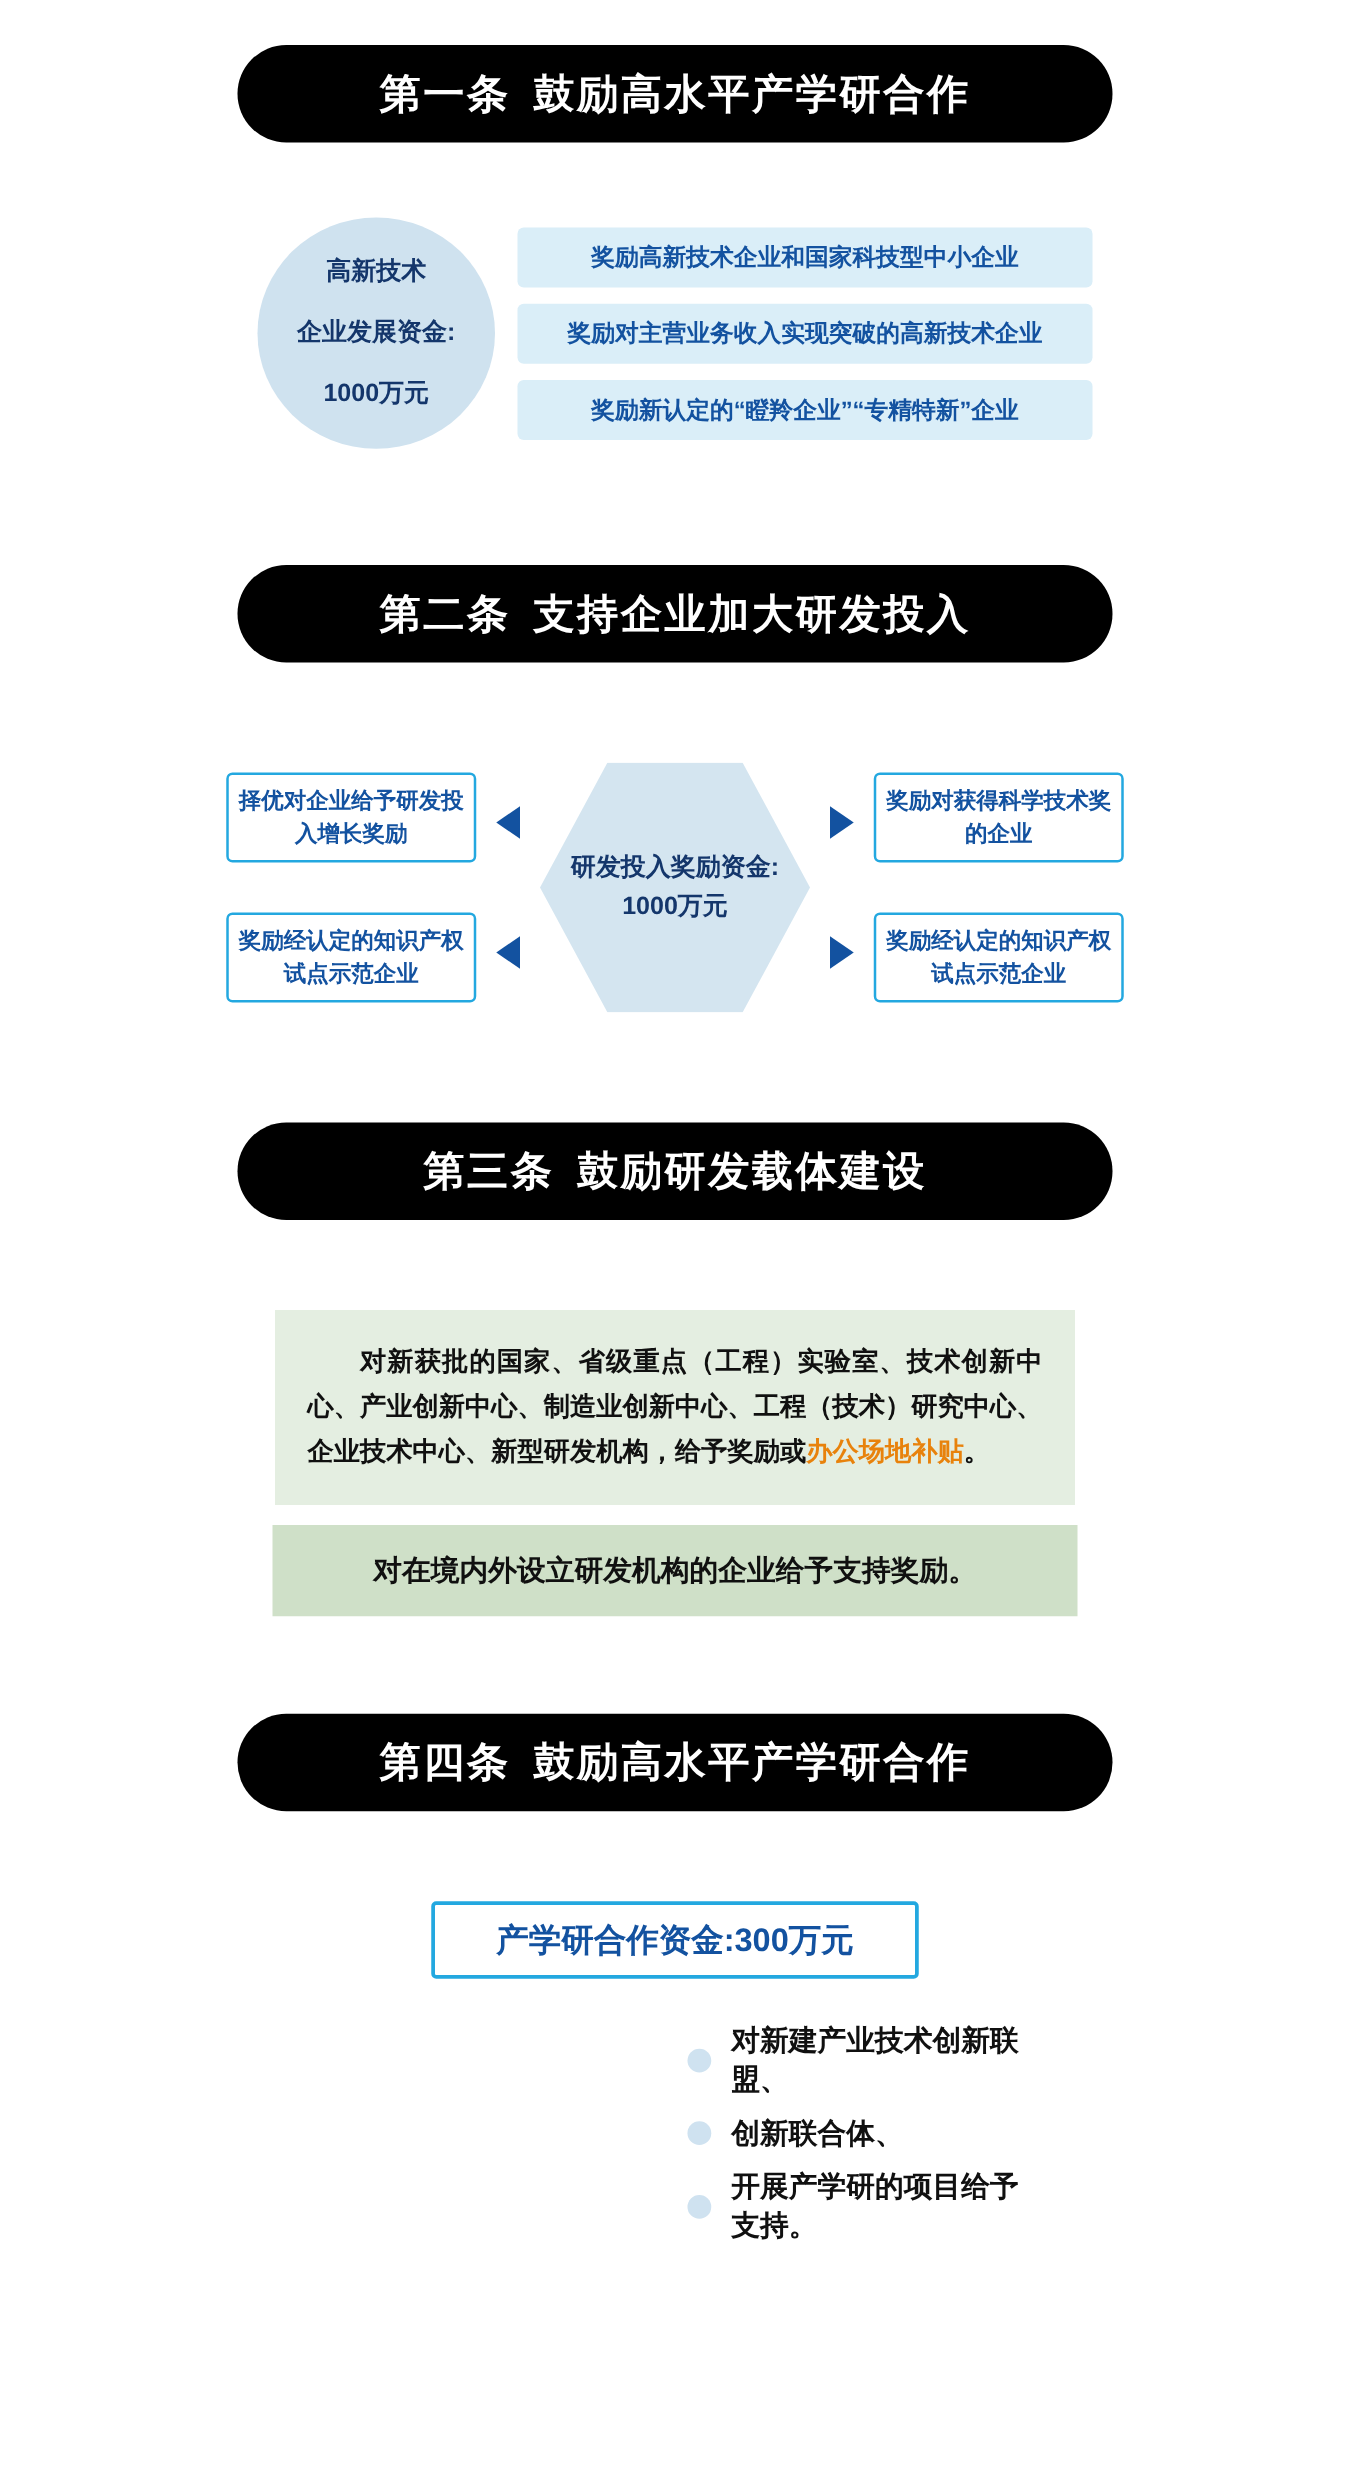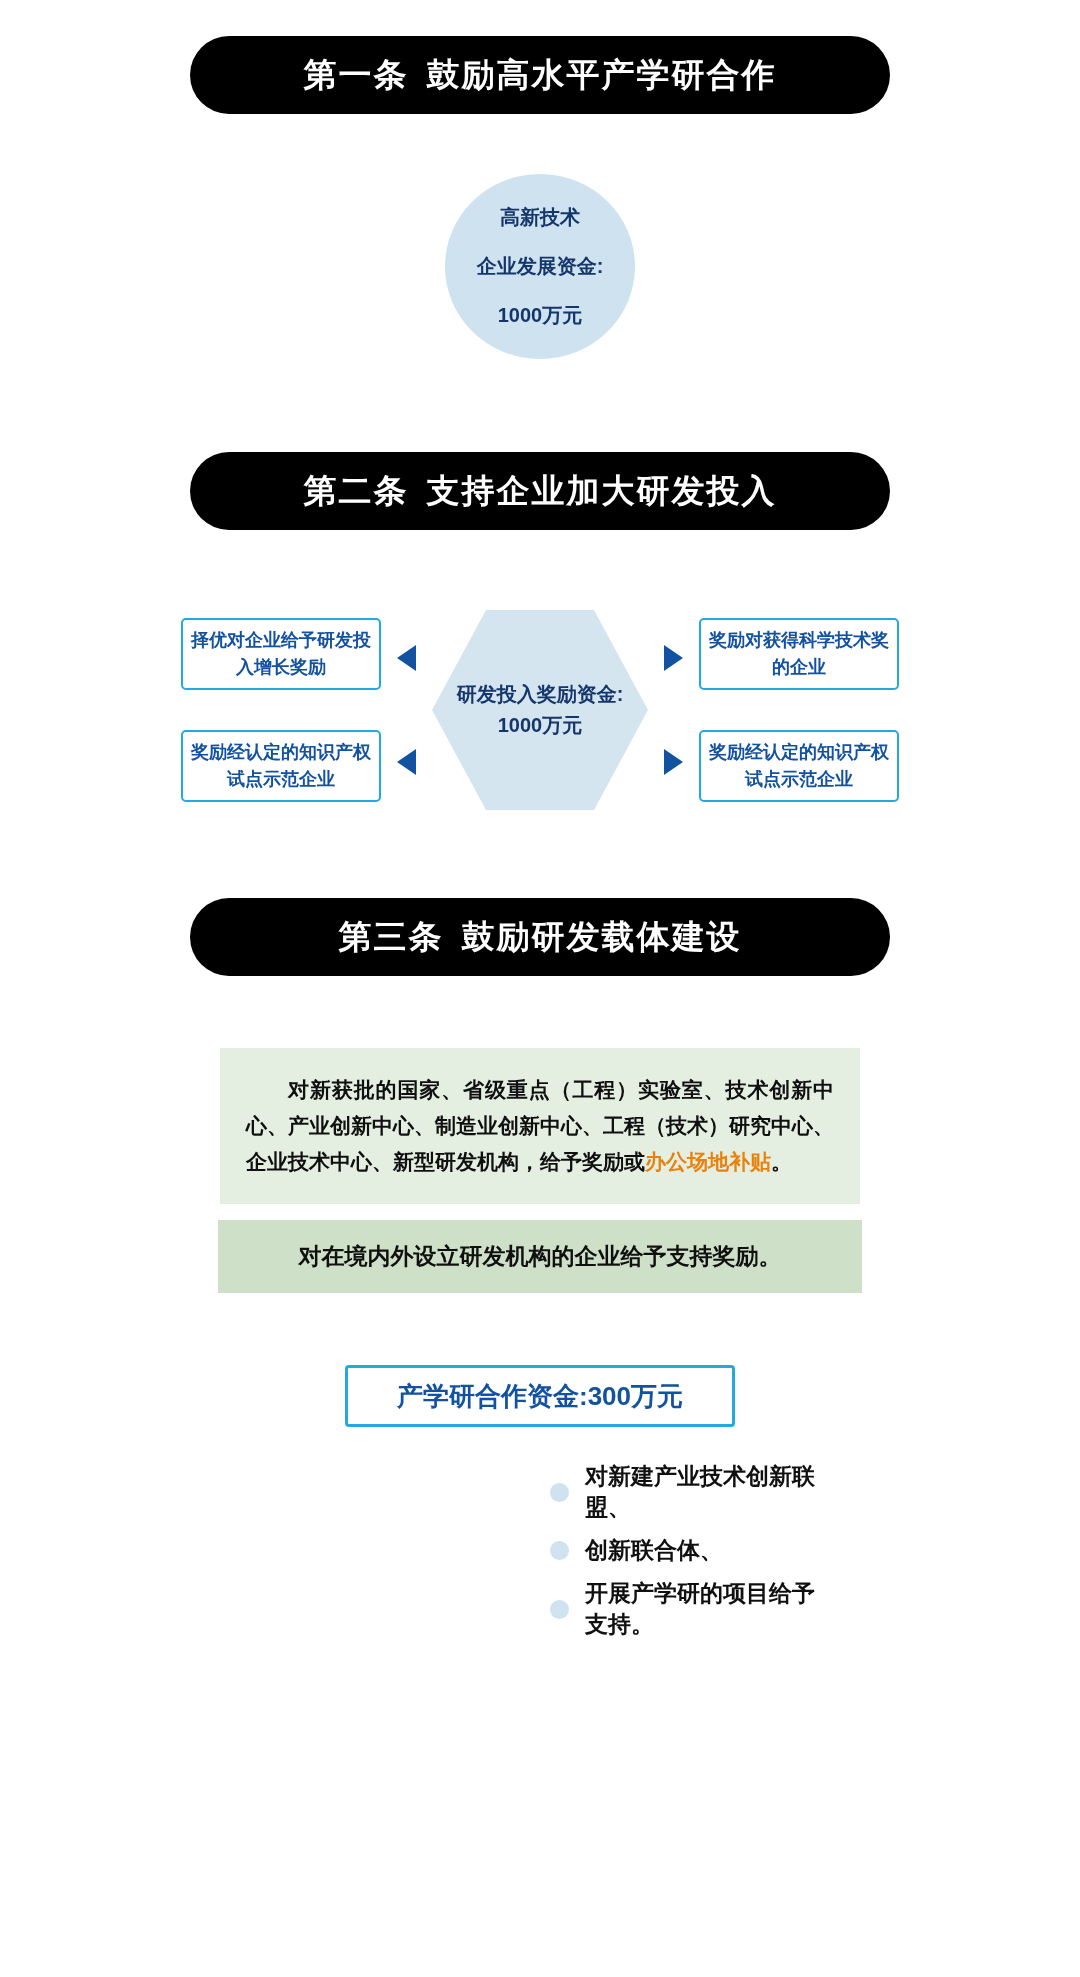--- a/index.html
+++ b/index.html
@@ -231,20 +231,25 @@
     <span>鼓励高水平产学研合作</span>
   </div>
 
   <div class="sec1">
     <div class="sec1-inner">
       <div class="ellipse">
         <span>高新技术</span>
         <span>企业发展资金:</span>
         <span>1000万元</span>
       </div>
+      <div class="bars">
+        <div class="bar">奖励高新技术企业和国家科技型中小企业</div>
+        <div class="bar">奖励对主营业务收入实现突破的高新技术企业</div>
+        <div class="bar">奖励新认定的“瞪羚企业”“专精特新”企业</div>
+      </div>
     </div>
   </div>
 
   <div class="banner sec2-banner">
     <span class="num">第二条</span>
     <span>支持企业加大研发投入</span>
   </div>
 
   <div class="sec2">
     <div class="col">
@@ -281,20 +286,24 @@
     <span>鼓励研发载体建设</span>
   </div>
 
   <div class="sec3">
     <div class="para-box">
       <span>对新获批的国家、省级重点（工程）实验室、技术创新中心、产业创新中心、制造业创新中心、工程（技术）研究中心、企业技术中心、新型研发机构，给予奖励或</span><span class="hl">办公场地补贴</span><span>。</span>
     </div>
     <div class="para-box2">对在境内外设立研发机构的企业给予支持奖励。</div>
   </div>
 
+  <div class="banner sec4-banner">
+    <span class="num">第四条</span>
+    <span>鼓励高水平产学研合作</span>
+  </div>
 
   <div class="sec4">
     <div class="fundbox">产学研合作资金:300万元</div>
     <div class="bullets">
       <div class="bullet-row">
         <span class="dot"></span>
         <span class="bullet-text">对新建产业技术创新联盟、</span>
       </div>
       <div class="bullet-row">
         <span class="dot"></span>

